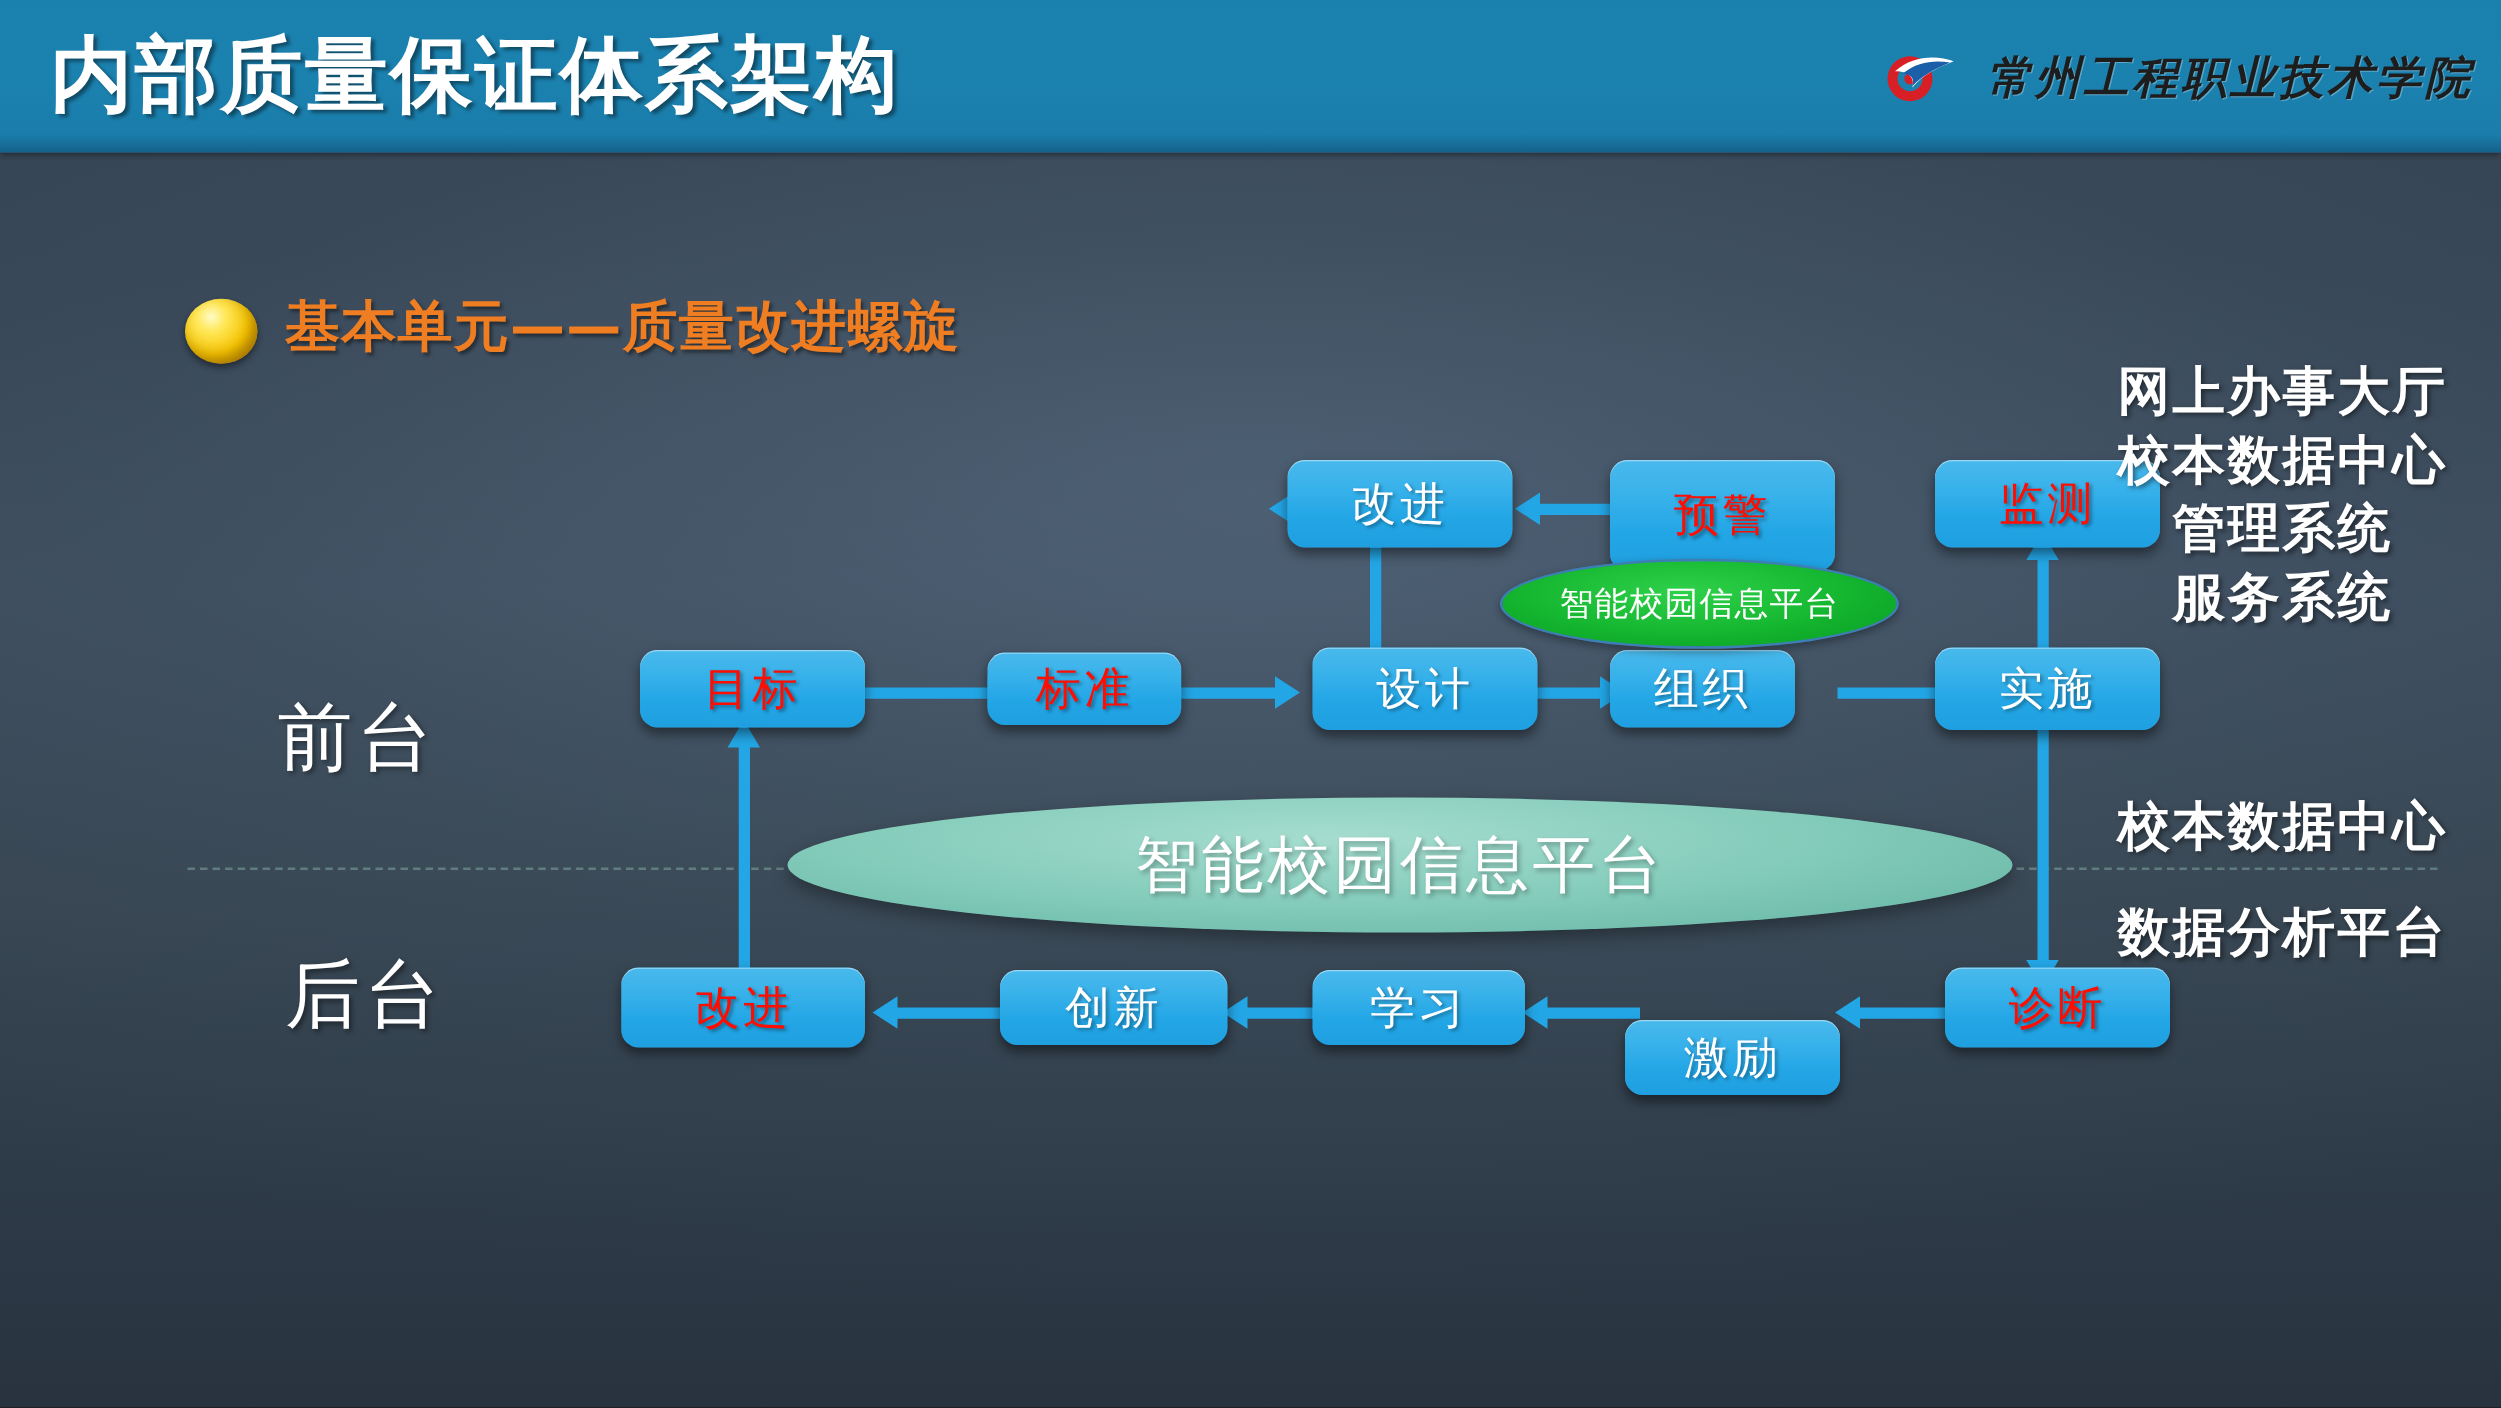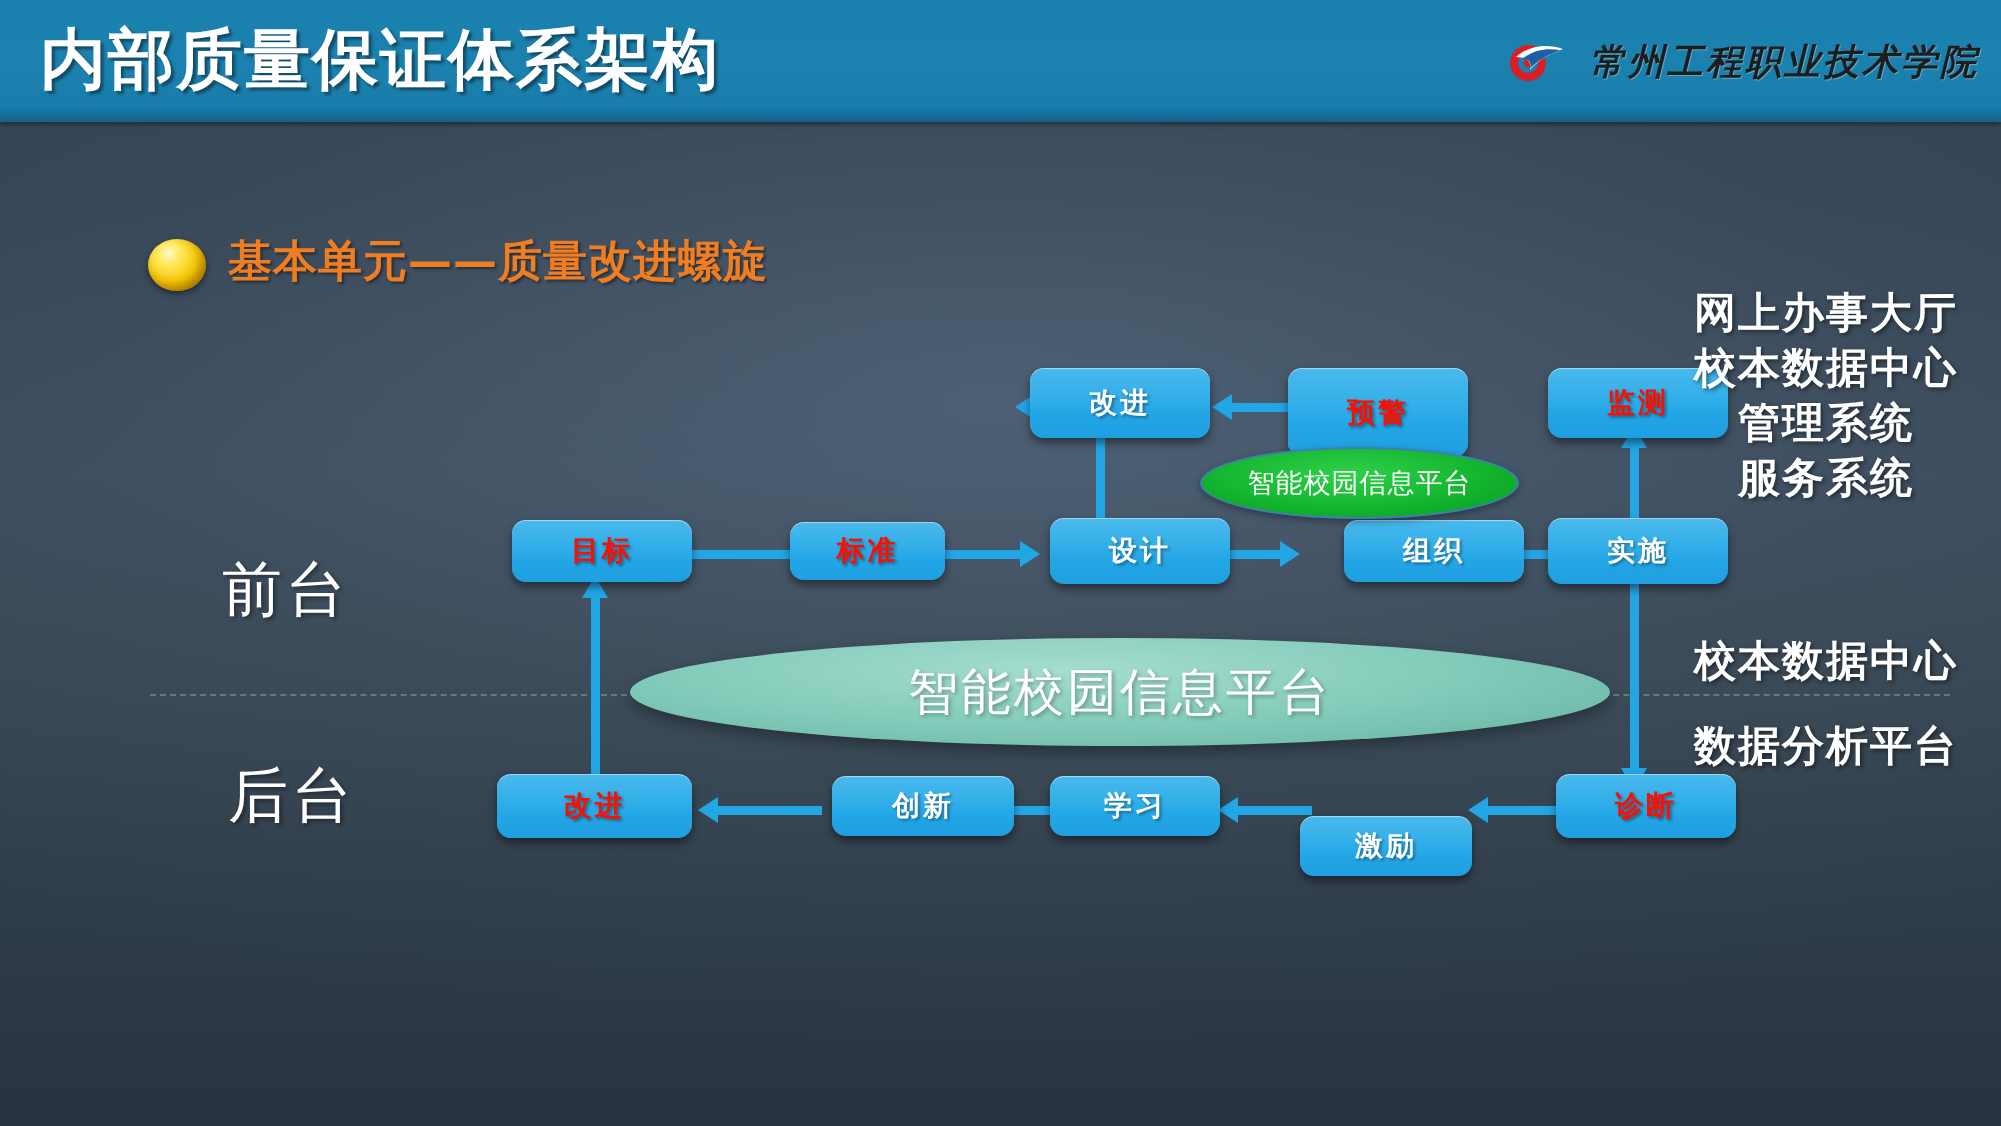--- a/index.html
+++ b/index.html
@@ -88,22 +88,22 @@
 
   
   .node {
     position: absolute;
     display: flex;
     align-items: center;
     justify-content: center;
     border-radius: 14px;
     background: linear-gradient(180deg, #49b9ec 0%, #37b1ea 34%, #23a6e6 66%, #1f9fe0 100%);
     box-shadow: 0 5px 9px rgba(0,0,0,0.45), inset 0 1px 0 rgba(255,255,255,0.45);
-    font-size: 28px;
-    font-weight: 700;
+    font-size: 36px;
+    font-weight: 400;
     letter-spacing: 3px;
     z-index: 6;
     white-space: nowrap;
   }
   .node.white { color: #ffffff; text-shadow: 2px 2px 3px rgba(0,0,0,0.35); }
   .node.red   { color: #ff0d00; text-shadow: 2px 2px 3px rgba(0,0,0,0.40); }
 
   
   .conn-h, .conn-v {
     position: absolute;
@@ -272,25 +272,25 @@
 
   <div class="node white" style="left:1030px; top:368px; width:180px; height:70px;">改进</div>
   <div class="node red" style="left:1288px; top:368px; width:180px; height:89px;">预警</div>
   <div class="node red" style="left:1548px; top:368px; width:180px; height:70px;">监测</div>
 
   <div id="ellipse-small">智能校园信息平台</div>
 
   <div class="node red" style="left:512px;  top:520px; width:180px; height:62px;">目标</div>
   <div class="node red" style="left:790px;  top:522px; width:155px; height:58px;">标准</div>
   <div class="node white" style="left:1050px; top:518px; width:180px; height:66px;">设计</div>
-  <div class="node white" style="left:1344px; top:520px; width:180px; height:62px;">组织</div>
+  <div class="node white" style="left:1288px; top:520px; width:148px; height:62px;">组织</div>
   <div class="node white" style="left:1548px; top:518px; width:180px; height:66px;">实施</div>
 
   <div class="node red" style="left:497px;  top:774px; width:195px; height:64px;">改进</div>
-  <div class="node white" style="left:800px;  top:776px; width:182px; height:60px;margin-left:32px;">创新</div>
+  <div class="node white" style="left:800px;  top:776px; width:182px; height:60px;">创新</div>
   <div class="node white" style="left:1050px; top:776px; width:170px; height:60px;">学习</div>
   <div class="node white" style="left:1300px; top:816px; width:172px; height:60px;">激励</div>
   <div class="node red" style="left:1556px; top:774px; width:180px; height:64px;">诊断</div>
 
   <div class="side-label" id="label-front">前台</div>
   <div class="side-label" id="label-back">后台</div>
 
   <div class="right-list" id="right-top">
     <div>网上办事大厅</div>
     <div>校本数据中心</div>

